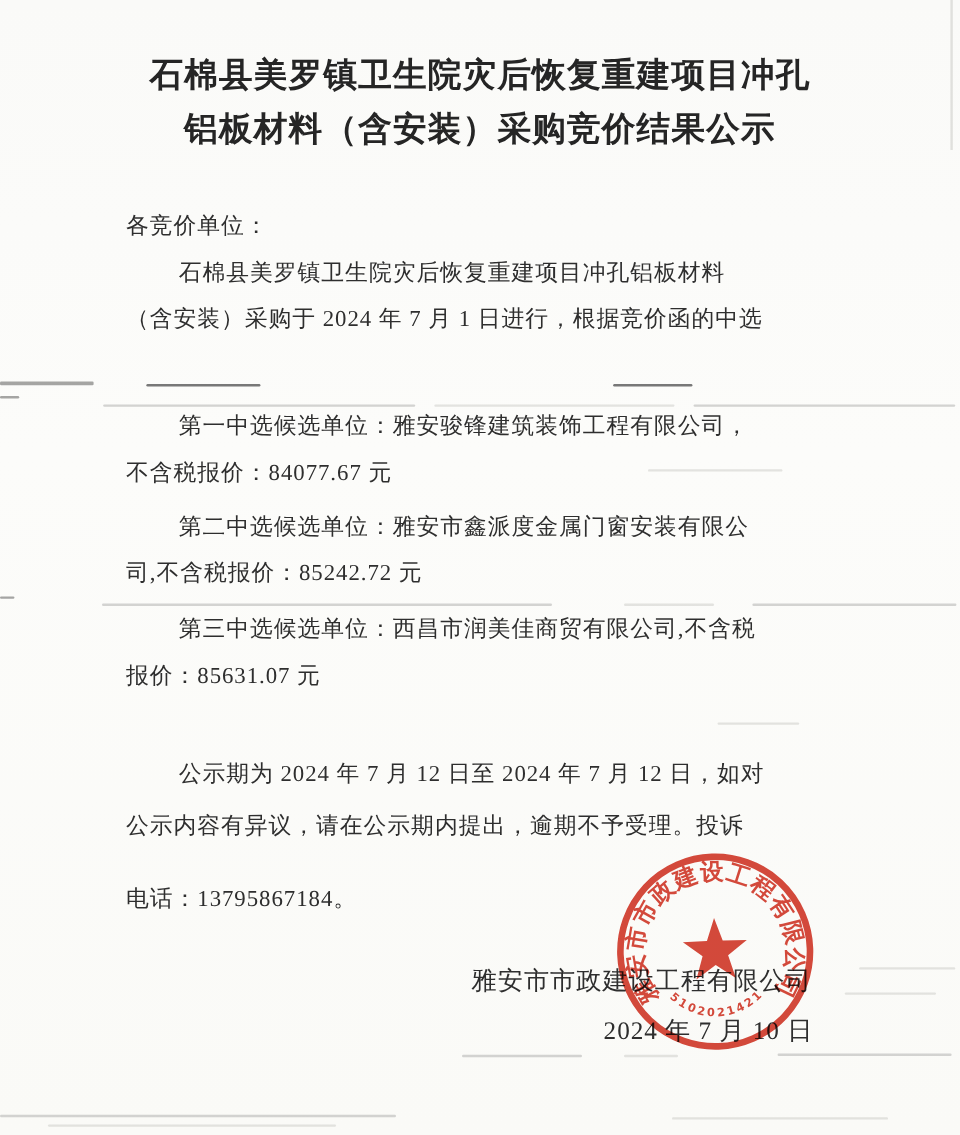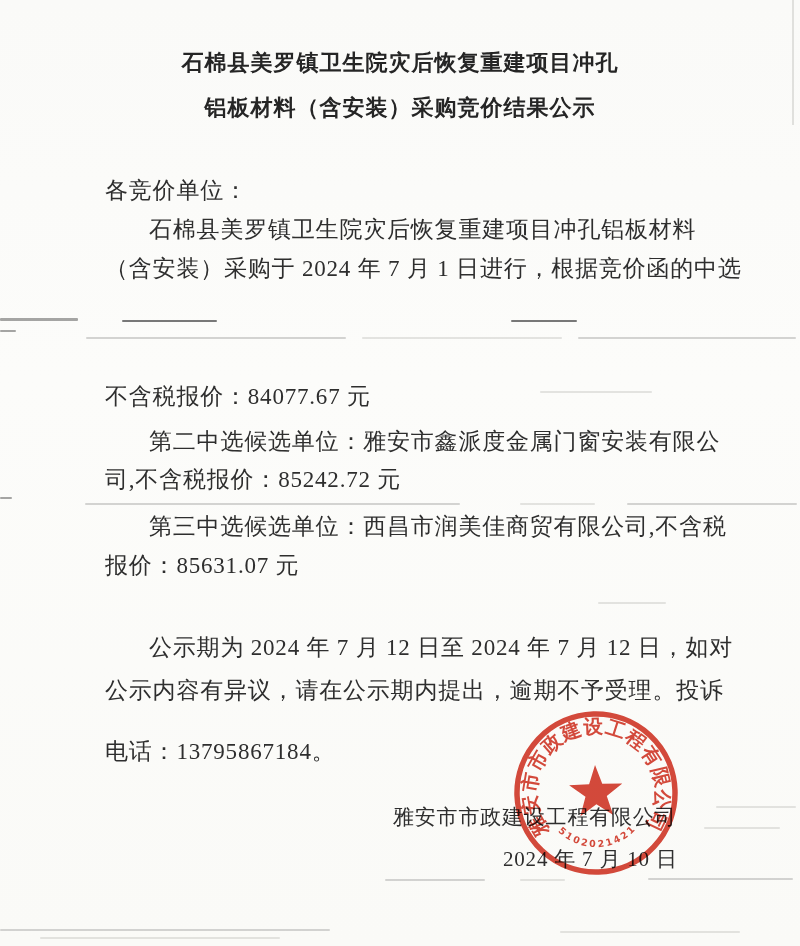--- a/index.html
+++ b/index.html
@@ -14,30 +14,30 @@
     background:
       linear-gradient(180deg, #fafaf8 0%, #fcfcfa 40%, #fafaf7 100%);
     color:#2e2e2e;
   }
   
   .title{
     position:absolute;top:40px;left:0;right:0;
     text-align:center;
     font-family:"DejaVu Sans","Liberation Sans",sans-serif;
     font-weight:700;
-    font-size:22px;
+    font-size:28px;
     line-height:45px;
     color:#252525;
     letter-spacing:1px;
   }
   
   .line{
     position:absolute;
     white-space:nowrap;
-    font-size:23px;
+    font-size:19px;
     line-height:1.15;
     letter-spacing:0.8px;
     color:#2e2e2e;
   }
   .sig{font-size:21px;}
   
   .umark{position:absolute;height:2px;background:#4c4c4c;opacity:.75;border-radius:1px;}
   
   .art{position:absolute;background:#bdbdbb;opacity:.65;height:2px;border-radius:1px;}
   .art.light{background:#cecdca;opacity:.55;height:1.5px;}
@@ -63,20 +63,21 @@
   <div class="title">
     <div>石棉县美罗镇卫生院灾后恢复重建项目冲孔</div>
     <div>铝板材料（含安装）采购竞价结果公示</div>
   </div>
 
   <div class="line" style="top:178px;left:105px;">各竞价单位：</div>
 
   <div class="line" style="top:217px;left:149px;">石棉县美罗镇卫生院灾后恢复重建项目冲孔铝板材料</div>
   <div class="line" style="top:256px;left:105px;">（含安装）采购于 2024 年 7 月 1 日进行，根据竞价函的中选</div>
 
+  <div class="line" style="top:345px;left:149px;">第一中选候选单位：雅安骏锋建筑装饰工程有限公司，</div>
   <div class="line" style="top:384px;left:105px;">不含税报价：84077.67 元</div>
 
   <div class="line" style="top:429px;left:149px;">第二中选候选单位：雅安市鑫派度金属门窗安装有限公</div>
   <div class="line" style="top:467px;left:105px;">司,不含税报价：85242.72 元</div>
 
   <div class="line" style="top:514px;left:149px;">第三中选候选单位：西昌市润美佳商贸有限公司,不含税</div>
   <div class="line" style="top:553px;left:105px;">报价：85631.07 元</div>
 
   <div class="line" style="top:635px;left:149px;">公示期为 2024 年 7 月 12 日至 2024 年 7 月 12 日，如对</div>
   <div class="line" style="top:678px;left:105px;">公示内容有异议，请在公示期内提出，逾期不予受理。投诉</div>

